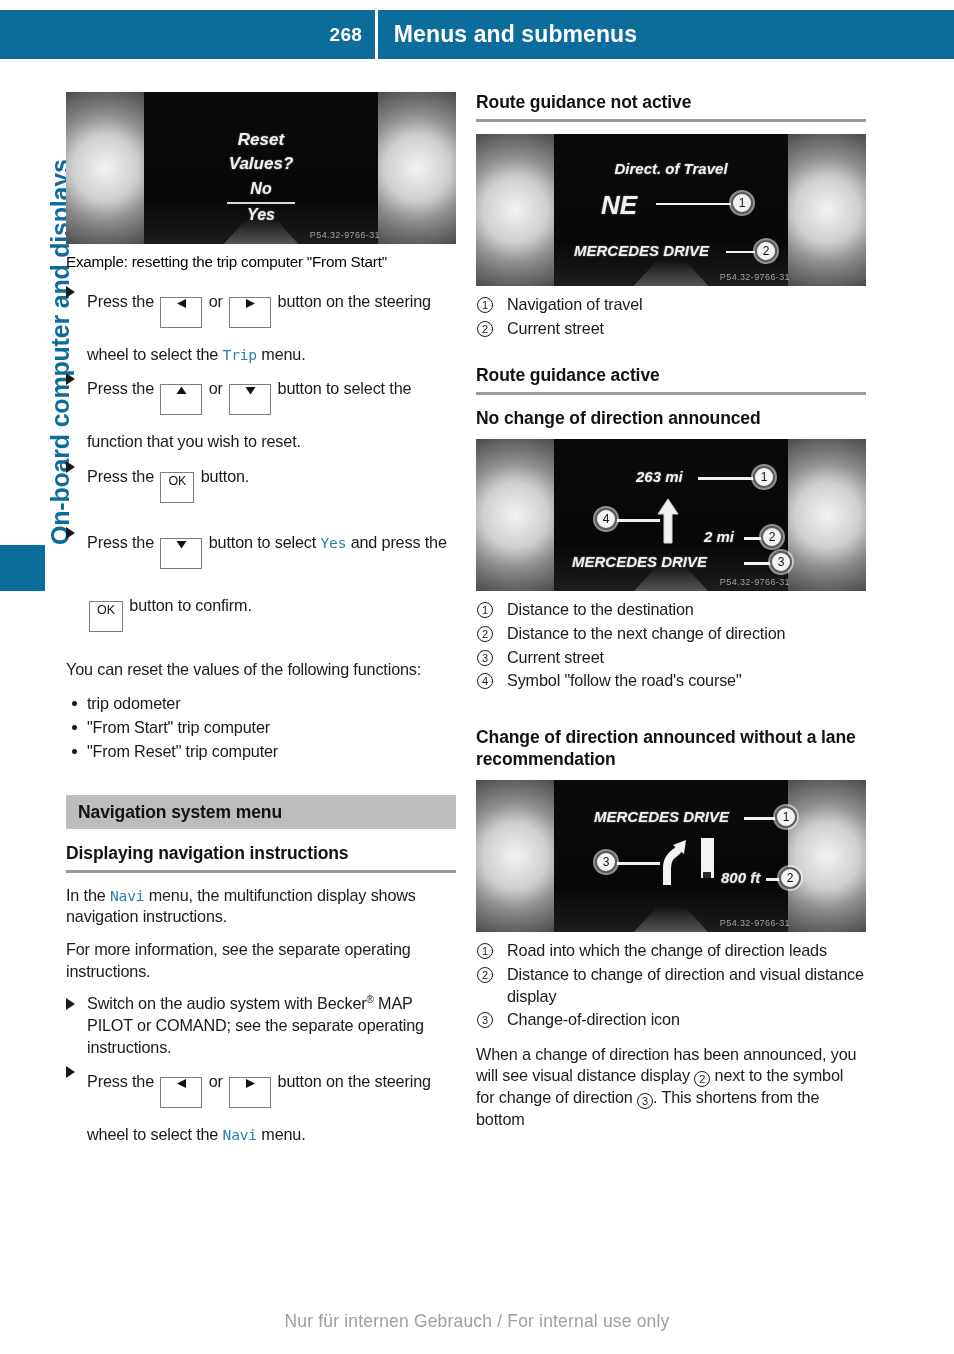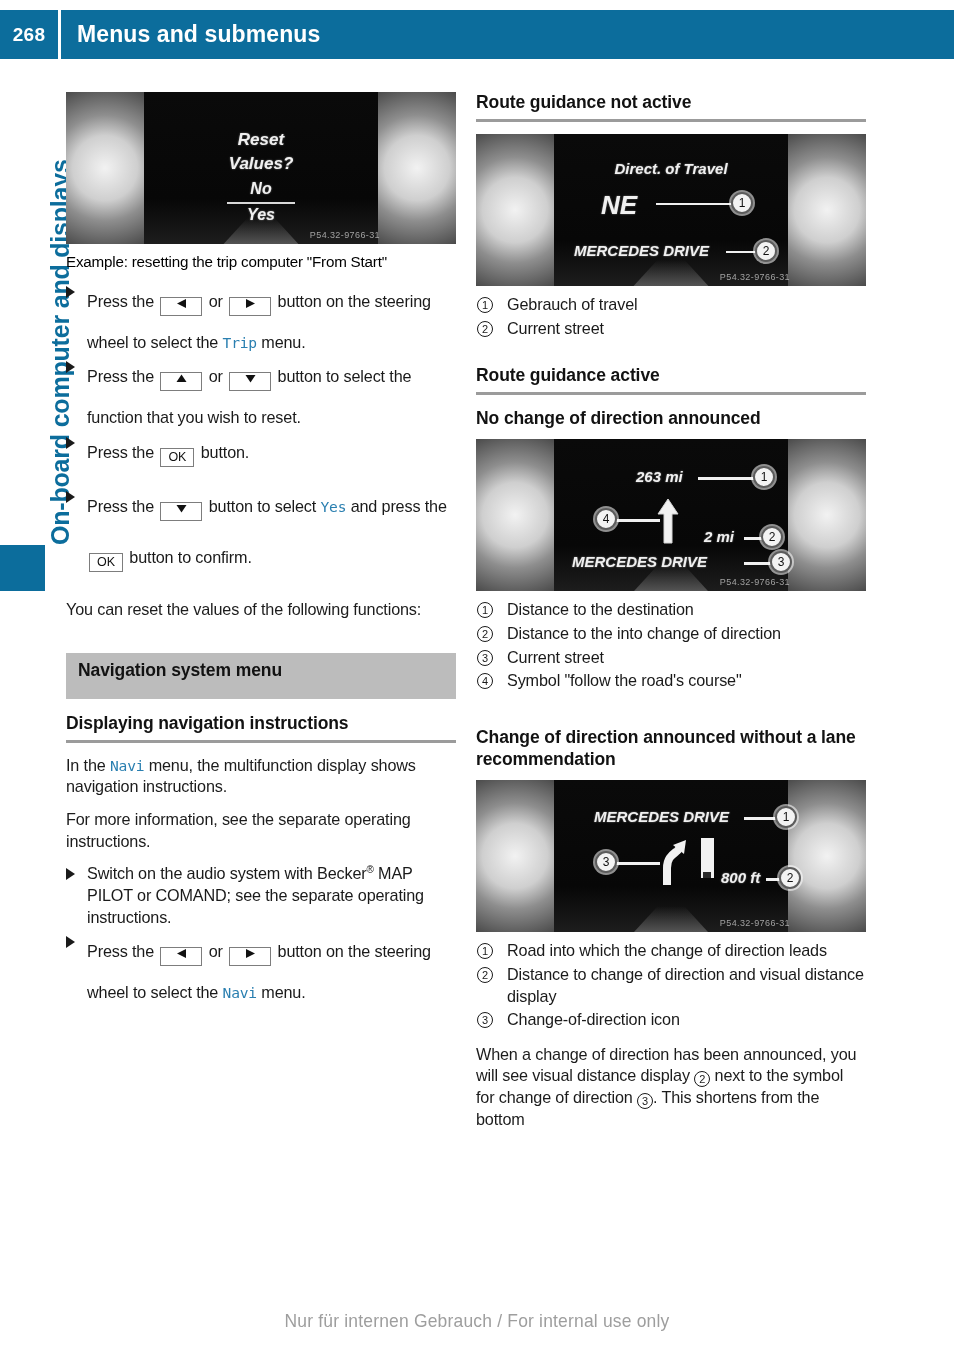--- a/index.html
+++ b/index.html
@@ -15,20 +15,21 @@
   }
 
   
   .header {
     position: absolute;
     top: 10px; left: 0;
     width: 954px; height: 49px;
     background: #0c6d9c;
     display: flex;
     align-items: center;
+    justify-content: center;
   }
   .header-pageno {
     width: 58px;
     text-align: center;
     color: #ffffff;
     font-size: 19px;
     font-weight: bold;
     letter-spacing: .3px;
   }
   .header-divider {
@@ -96,21 +97,21 @@
     color: #121212;
     margin-bottom: 10px;
     line-height: 1.28;
     letter-spacing: -.1px;
   }
   .h-banner {
     background: #bcbcbc;
     font-size: 17.5px;
     font-weight: bold;
     color: #121212;
-    padding: 7px 0 18px 12px;
+    padding: 7px 0 6px 12px;
     margin-bottom: 14px;
     letter-spacing: -.1px;
   }
 
   
   p.body {
     font-size: 16.2px;
     line-height: 1.335;
     color: #1c1c1c;
     margin-bottom: 11px;
@@ -164,21 +165,21 @@
     border-radius: 50%;
     background: #1a1a1a;
   }
 
   
   .key {
     display: inline-block;
     border: 1.4px solid #7d7d7d;
     background: #fff;
     min-width: 42px;
-    height: 19px;
+    height: 31px;
     line-height: 16px;
     text-align: center;
     vertical-align: -3px;
     margin: 16px 2px;
     font-size: 12.5px;
     font-weight: normal;
     color: #111;
     padding: 0 5px;
   }
   .key svg { vertical-align: 1px; }
@@ -364,20 +365,34 @@
         </svg></span>
     <span>button to select</span>
     <span class="mono">Yes</span>
     <span>and press the</span>
     <span class="key" style="min-width:34px">OK</span>
     <span>button to confirm.</span>
   </div>
 
   <p class="body" style="margin-top:11px">You can reset the values of the following functions:</p>
 
+  <div>
+    <div class="dot-item">
+      <span class="dot"></span>
+      <span>trip odometer</span>
+    </div>
+    <div class="dot-item">
+      <span class="dot"></span>
+      <span>"From Start" trip computer</span>
+    </div>
+    <div class="dot-item">
+      <span class="dot"></span>
+      <span>"From Reset" trip computer</span>
+    </div>
+  </div>
 
   <div class="h-banner" style="margin-top:32px">Navigation system menu</div>
 
   <div class="h-rule">Displaying navigation instructions</div>
 
   <p class="body">
     <span>In the</span>
     <span class="mono">Navi</span>
     <span>menu, the multifunction display shows navigation instructions.</span>
   </p>
@@ -422,21 +437,21 @@
     <div class="bub" style="left:255px;top:58px">1</div>
     <div class="disp" style="left:98px;top:108px;font-size:15px">MERCEDES DRIVE</div>
     <div class="lead" style="left:250px;top:117px;width:32px"></div>
     <div class="bub" style="left:279px;top:106px">2</div>
     <div class="code">P54.32-9766-31</div>
   </div>
 
   <div style="margin-top:8px">
     <div class="legend-item">
       <span class="cnum">1</span>
-      <span>Gebrauch of travel</span>
+      <span>Navigation of travel</span>
     </div>
     <div class="legend-item">
       <span class="cnum">2</span>
       <span>Current street</span>
     </div>
   </div>
 
   <div class="h-rule" style="margin-top:26px">Route guidance active</div>
 
   <div class="h-plain">No change of direction announced</div>
@@ -468,21 +483,21 @@
     <div class="code">P54.32-9766-31</div>
   </div>
 
   <div style="margin-top:8px">
     <div class="legend-item">
       <span class="cnum">1</span>
       <span>Distance to the destination</span>
     </div>
     <div class="legend-item">
       <span class="cnum">2</span>
-      <span>Distance to the into change of direction</span>
+      <span>Distance to the next change of direction</span>
     </div>
     <div class="legend-item">
       <span class="cnum">3</span>
       <span>Current street</span>
     </div>
     <div class="legend-item">
       <span class="cnum">4</span>
       <span>Symbol "follow the road's course"</span>
     </div>
   </div>

